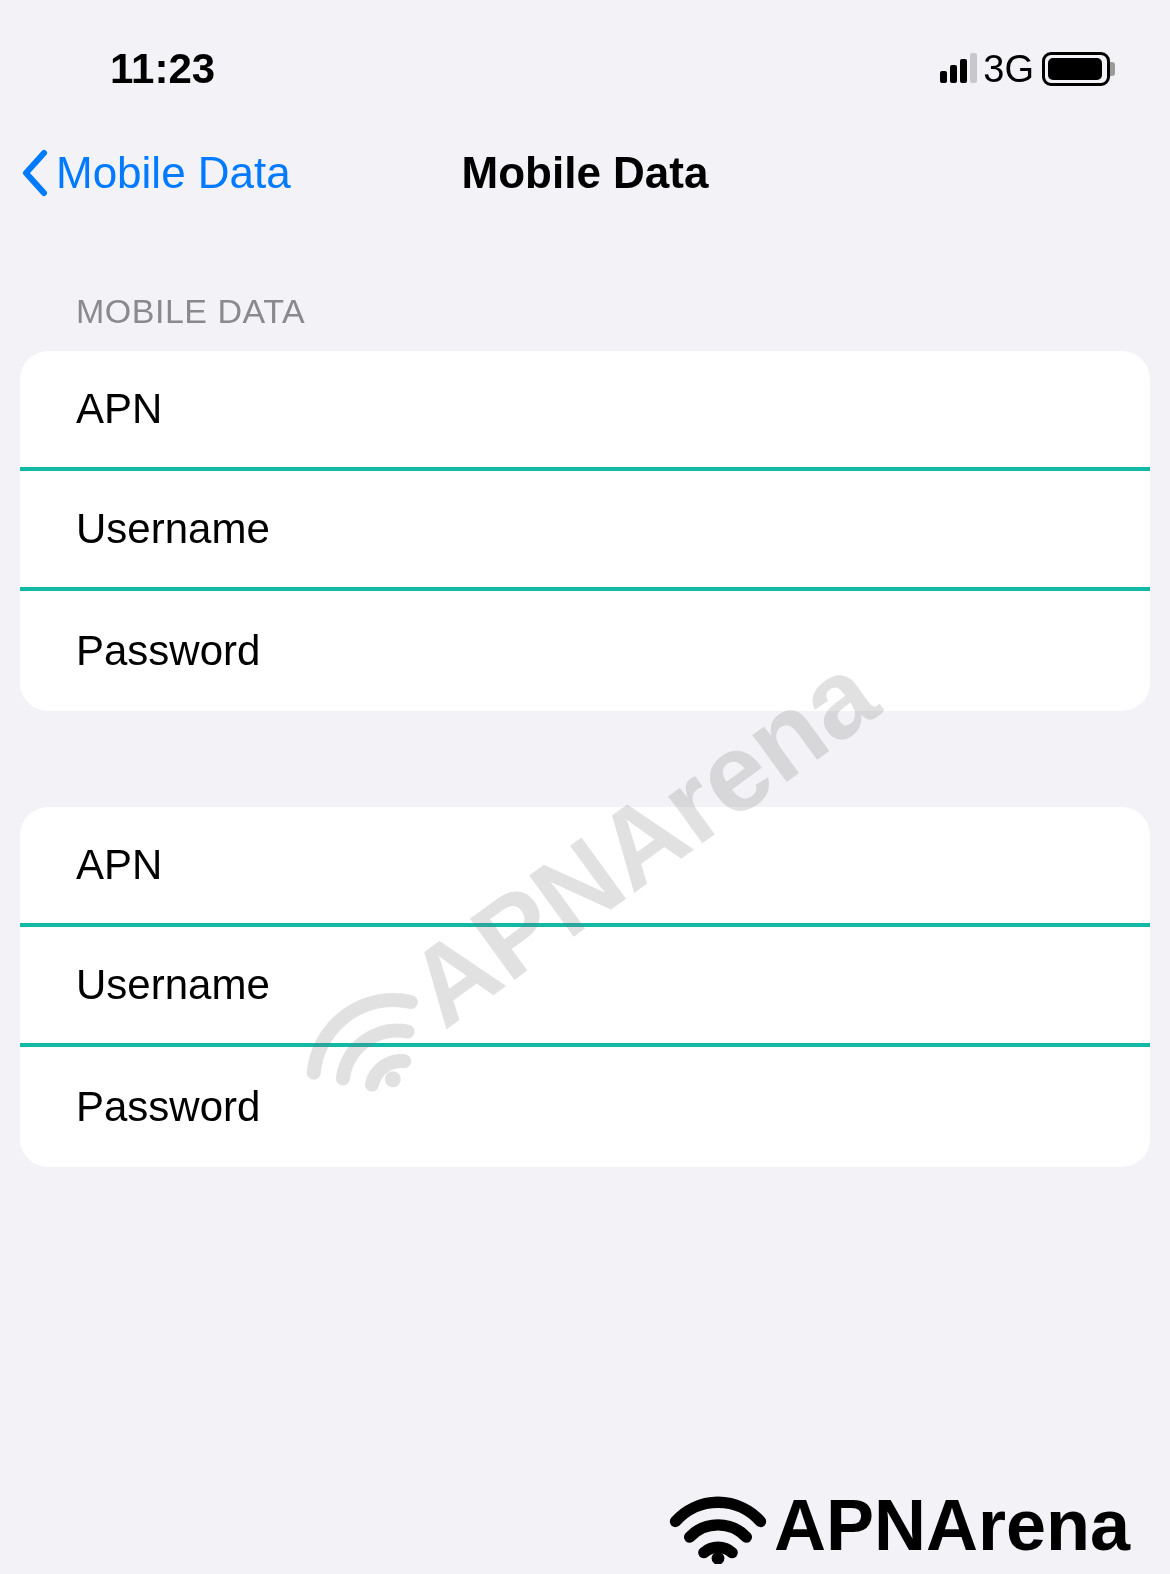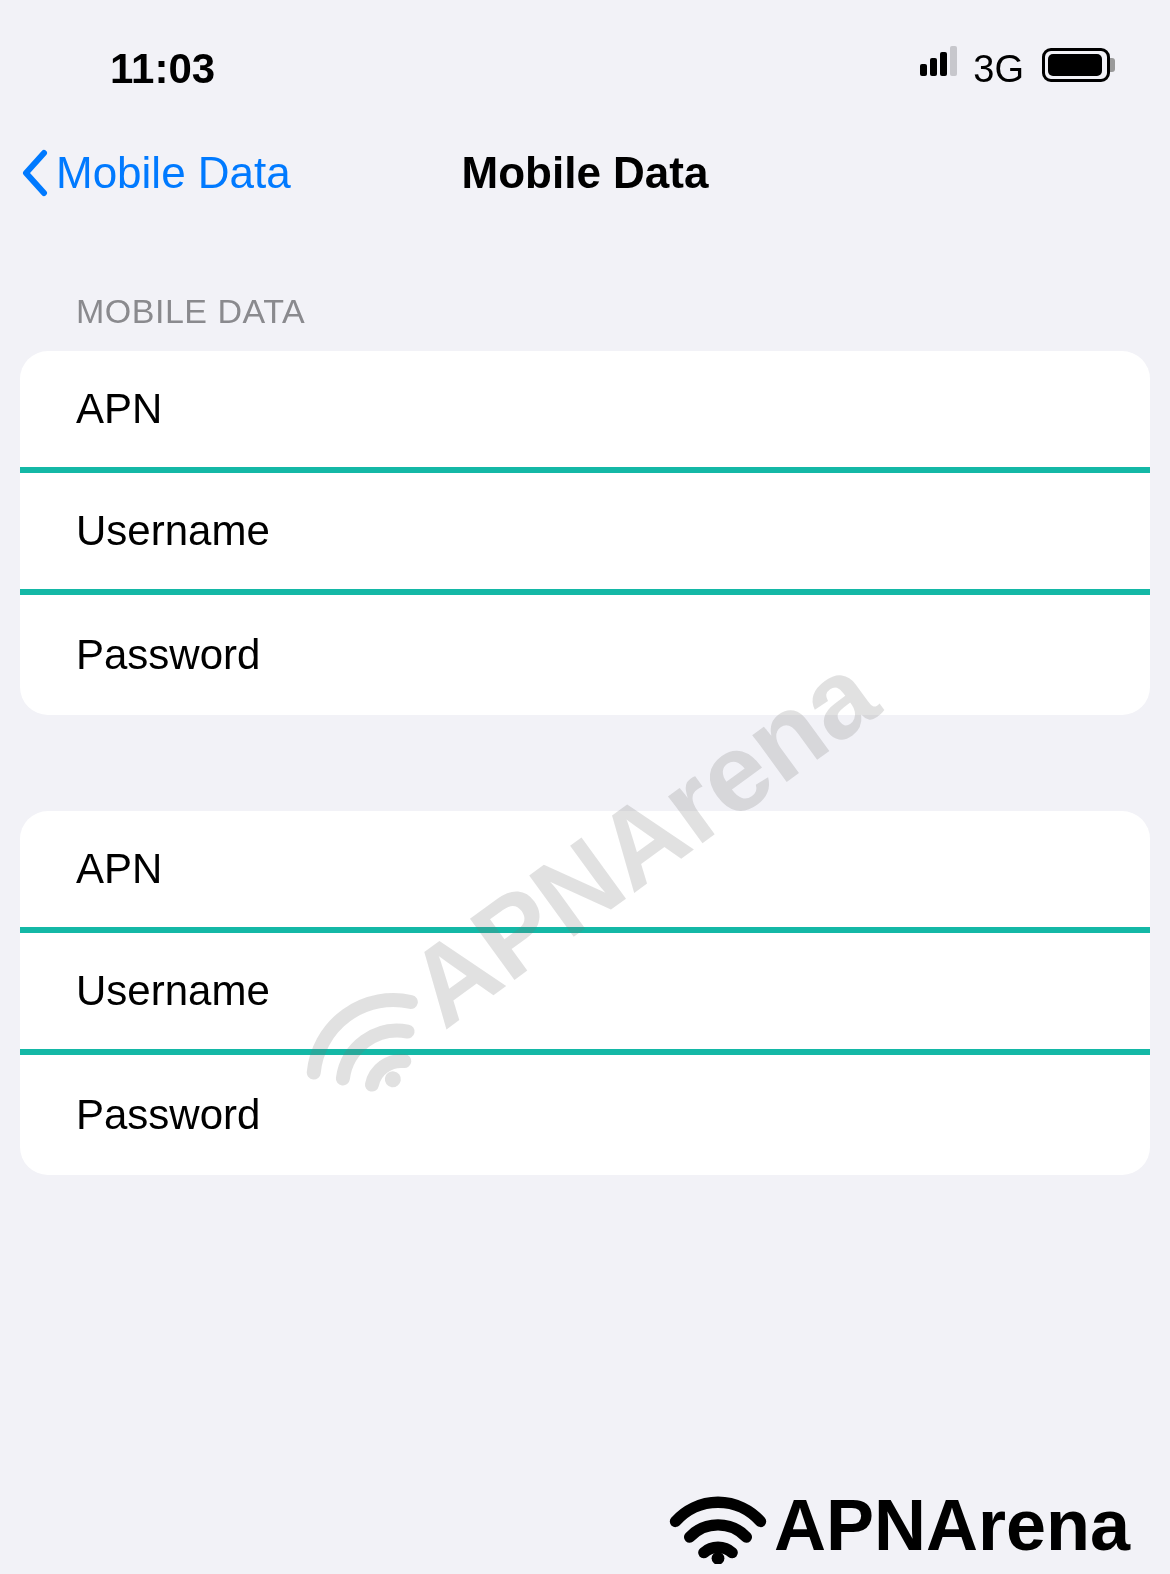--- a/index.html
+++ b/index.html
@@ -22,21 +22,21 @@
     padding: 38px 60px 0 110px;
     height: 100px;
   }
   .status-time {
     font-size: 42px;
     font-weight: 600;
     color: #000;
   }
   .status-right {
     display: flex;
-    gap: 10px;
+    align-items: center;
   }
   .signal-bars {
     display: flex;
     align-items: flex-end;
     gap: 3px;
     height: 28px;
   }
   .signal-bar {
     width: 7px;
     border-radius: 2px;
@@ -119,21 +119,21 @@
   .section-group {
     background: #ffffff;
     border-radius: 28px;
     overflow: hidden;
     margin-bottom: 96px;
   }
   .field-row {
     display: flex;
     align-items: center;
     padding: 34px 40px 34px 56px;
-    border-bottom: 6px solid #14b8a6;
+    border-bottom: 4px solid #14b8a6;
     min-height: 120px;
   }
   .field-row:last-child {
     border-bottom: none;
     gap: 12px;
   }
   .field-label {
     font-size: 42px;
     color: #000;
     width: 240px;
@@ -174,21 +174,21 @@
     pointer-events: none;
   }
   .wifi-icon {
     display: inline-block;
   }
 </style>
 </head>
 <body>
 
 <div class="status-bar">
-  <div class="status-time">11:03</div>
+  <div class="status-time">11:23</div>
   <div class="status-right">
     <div class="signal-bars">
       <div class="signal-bar sb1"></div>
       <div class="signal-bar sb2"></div>
       <div class="signal-bar sb3"></div>
       <div class="signal-bar sb4"></div>
     </div>
     <div class="network-text">3G</div>
     <div class="battery">
       <div class="battery-fill"></div>

